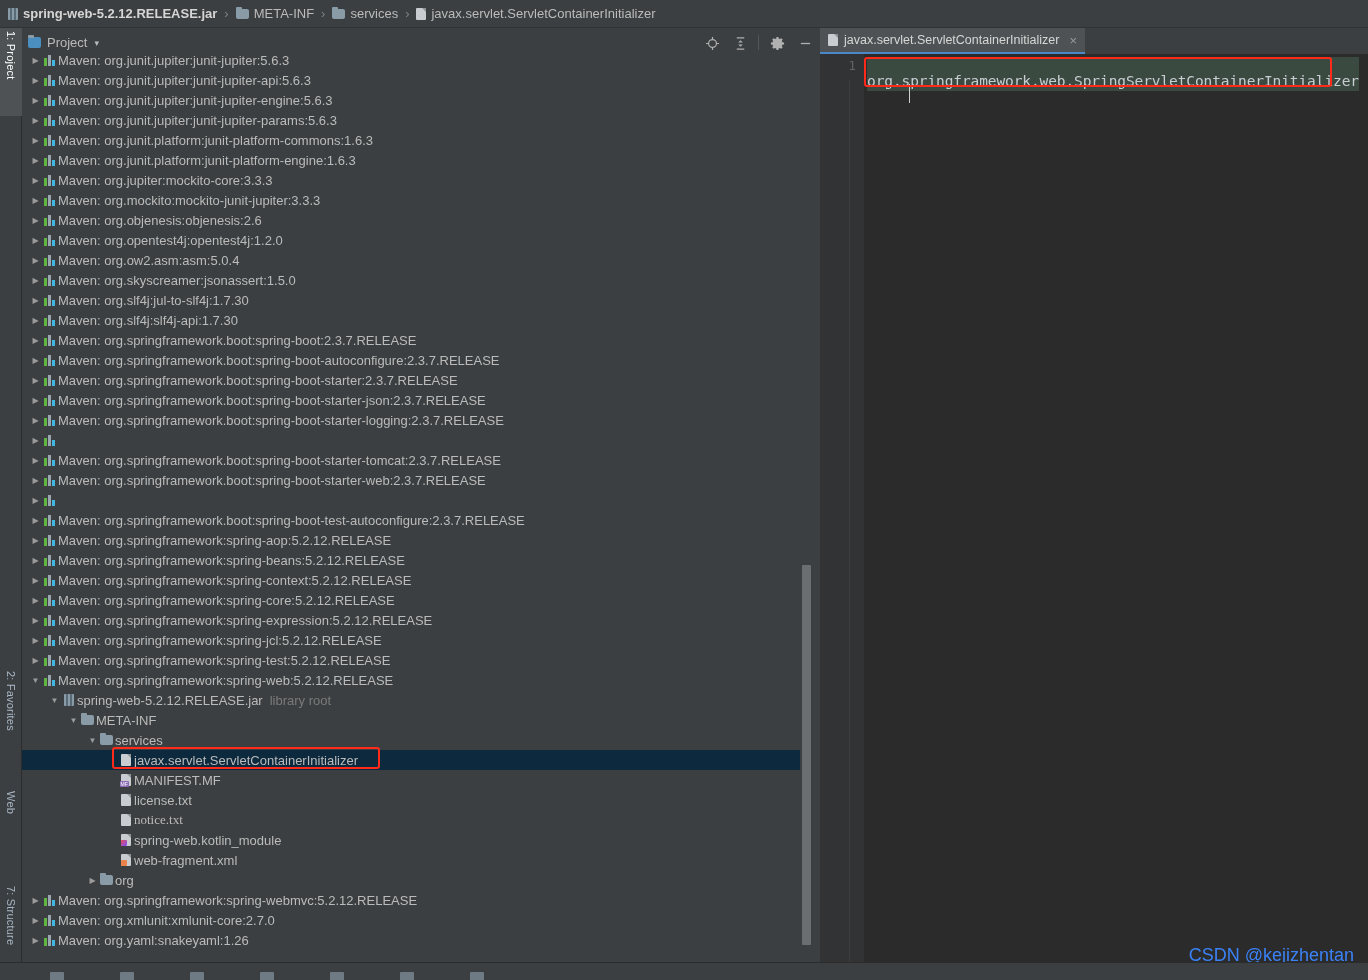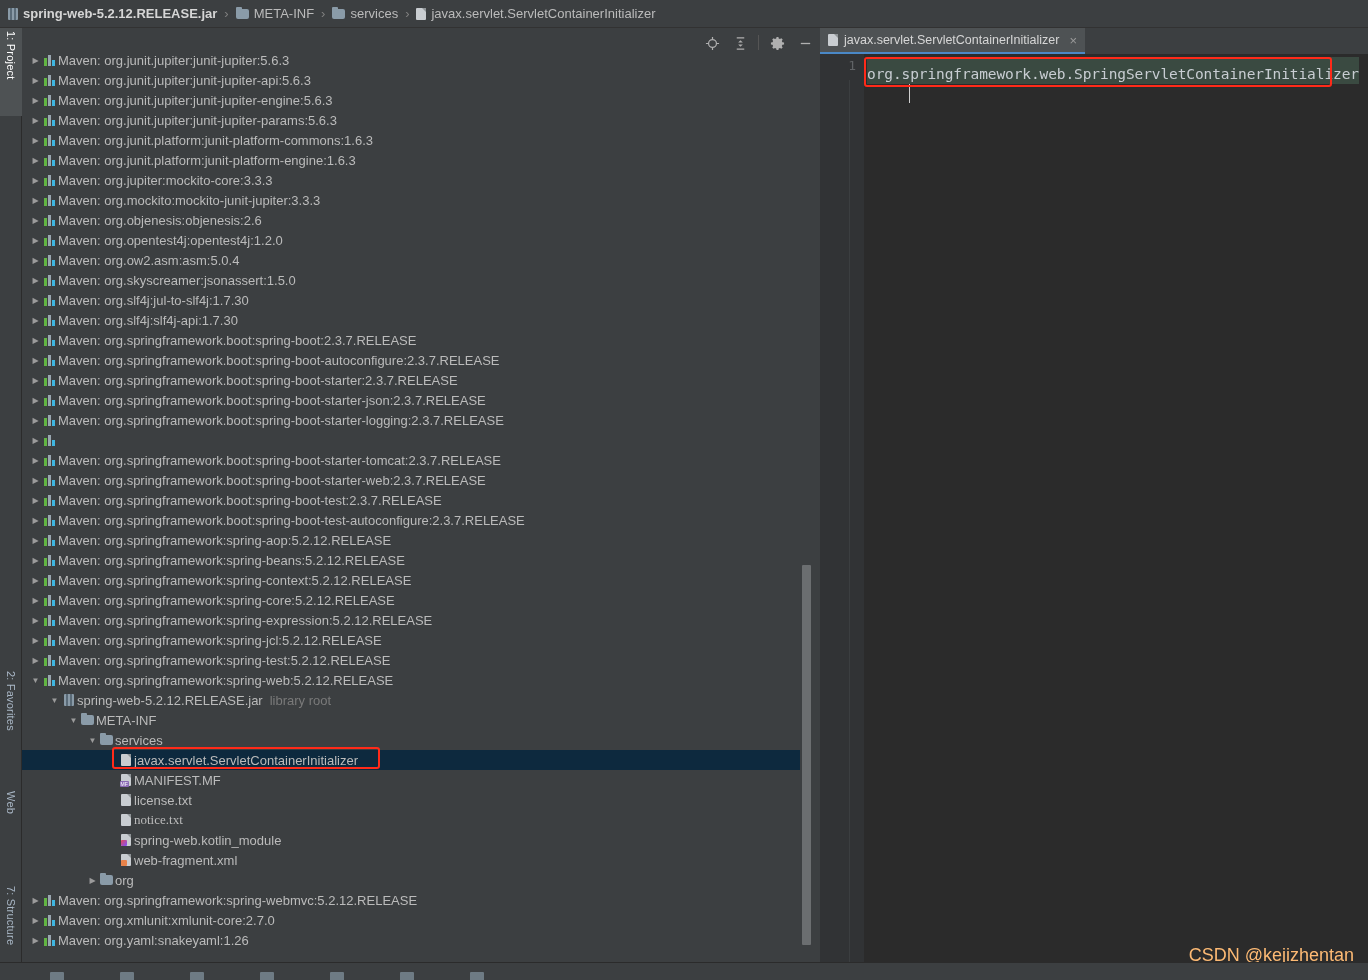--- a/index.html
+++ b/index.html
@@ -112,32 +112,32 @@
     padding: 0 8px; gap: 6px; font-size: 12.5px; color: #d6d6d6;
     border-bottom: 2px solid #4a88c7;
   }
   .etab-close { color: #9a9a9a; font-size: 13px; margin-left: 4px; }
   .gutter { position: absolute; left: 0; top: 26px; width: 44px; height: 926px; background: #313335; }
   .lineno { position: absolute; right: 8px; top: 4px; color: #606366; font-size: 13px; font-family: "DejaVu Sans Mono", monospace; }
   .code-canvas { position: absolute; left: 44px; top: 26px; width: 504px; height: 926px; background: #2b2b2b; }
   .code-line {
     position: absolute; left: 3px; top: 3px;
     font-family: "DejaVu Sans Mono", monospace; font-size: 14.5px;
-    color: #c8cdd2; background: #3a4a41; white-space: pre; padding: 9px 0px 2px 0px;
+    color: #c8cdd2; background: #3a4a41; white-space: pre; padding: 16px 0px 2px 0px;
     letter-spacing: -0.1px;
   }
   .caret { position: absolute; left: 45px; top: 30px; width: 1px; height: 19px; background: #d0d0d0; }
   .vguide { position: absolute; left: 29px; top: 26px; width: 1px; height: 926px; background: #3b3e40; }
   .anno-code {
     position: absolute; left: 44px; top: 29px; width: 468px; height: 30px;
     border: 2px solid #ff2a19; border-radius: 3px; pointer-events: none; z-index: 40;
   }
 
   
-  .watermark { position: absolute; right: 14px; bottom: 14px; color: #fdba74; font-size: 18px; }
+  .watermark { position: absolute; right: 14px; bottom: 14px; color: #3b82f6; font-size: 18px; }
 
   
   .bottom-strip { position: absolute; left: 0; top: 962px; width: 1368px; height: 18px; background: #3c3f41; border-top: 1px solid #2b2b2b; }
   .bottom-icons { position: absolute; left: 50px; top: 972px; display: flex; gap: 56px; opacity: .65; }
   .bi { width: 14px; height: 9px; background: #8a9ba8; border-radius: 1px; }
 </style>
 </head>
 <body>
 
 <div id="app">
@@ -172,20 +172,25 @@
         <span>2: Favorites</span>
       </div>
       <div class="vtab" style="top: 760px; height: 39px;">
         <span>Web</span>
       </div>
       <div class="vtab" style="top: 855px; height: 102px;">
         <span>7: Structure</span>
       </div>
     </div>
 
+  <div class="panel-header">
+    <span class="ic-folder" style="background:#4a8fbf;width:13px;height:11px;border-radius:2px;"></span>
+    <span class="panel-title">Project</span>
+    <span class="caret-down">▾</span>
+  </div>
 
   <div class="editor-toolbar">
     <span class="tb-btn">
       <svg width="15" height="15" viewBox="0 0 16 16">
           <circle cx="8" cy="8" r="4.2" fill="none" stroke="#b0b0b0" stroke-width="1.3"></circle>
           <path d="M8 1v3M8 12v3M1 8h3M12 8h3" stroke="#b0b0b0" stroke-width="1.3"></path>
         </svg>
     </span>
     <span class="tb-btn">
       <svg width="15" height="15" viewBox="0 0 16 16">
@@ -452,21 +457,20 @@
       </div>
       <div class="tree-row" style="padding-left: 8px;">
         <span class="arrow">▶</span>
         <span class="ico">
           <span class="ic-maven">
             <i></i>
             <i></i>
             <i></i>
           </span>
         </span>
-        <span class="lbl">Maven: org.springframework.boot:spring-boot-test:2.3.7.RELEASE</span>
       </div>
       <div class="tree-row" style="padding-left: 8px;">
         <span class="arrow">▶</span>
         <span class="ico">
           <span class="ic-maven">
             <i></i>
             <i></i>
             <i></i>
           </span>
         </span>

